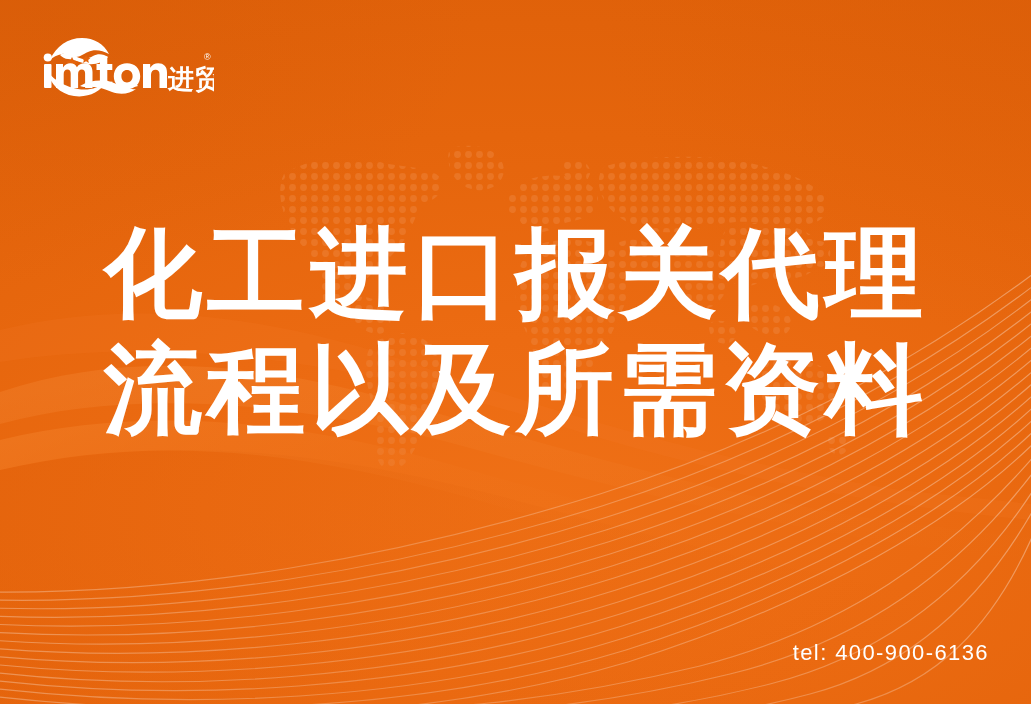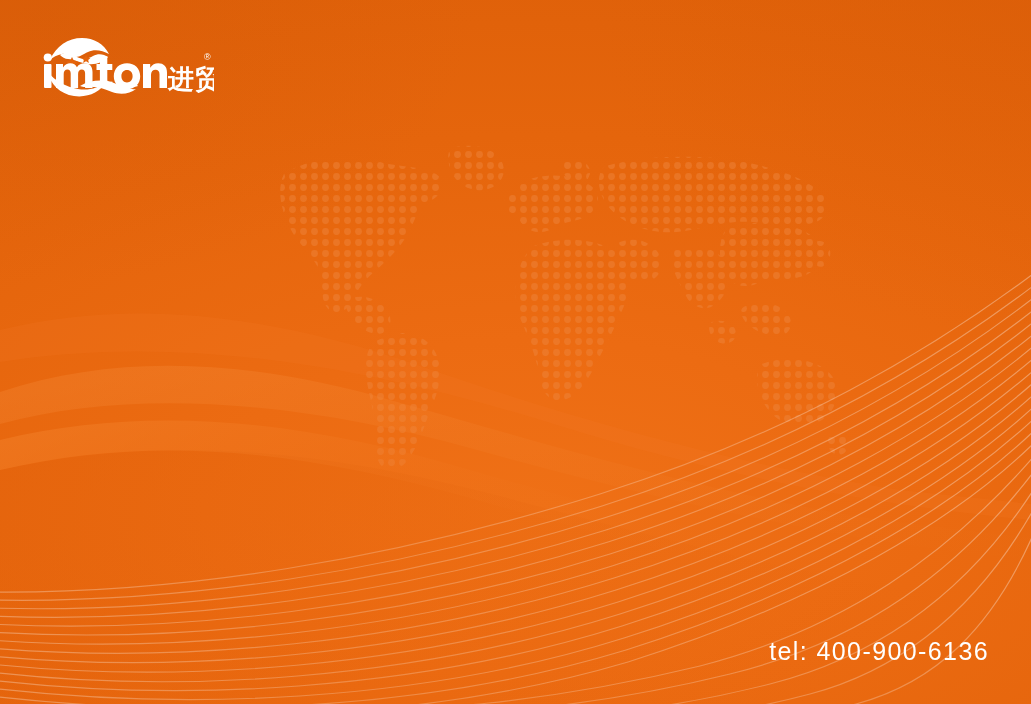--- a/index.html
+++ b/index.html
@@ -96,21 +96,21 @@
     text-rendering: geometricPrecision;
   }
 
   
   .tel {
     position: absolute;
     right: 42px;
     bottom: 38px;
     color: #ffffff;
     font-family: "Liberation Sans", "DejaVu Sans", sans-serif;
-    font-size: 25px;
+    font-size: 22px;
     font-weight: 400;
     letter-spacing: 1.4px;
     white-space: nowrap;
   }
 </style>
 </head>
 <body>
 
 <div class="banner">
 
@@ -311,16 +311,20 @@
         <path d="M105 38 h7.2 v3.7 c2-3 4.6-4.4 8-4.4 5.6 0 8.8 3.4 8.8 9.3 V62
                  h-7.5 V48.3 c0-2.9-1.4-4.5-3.9-4.5 -2.8 0-4.6 1.9-4.6 5 V62
                  H105 Z"></path>
       </g>
 
       <text x="130" y="62" font-family="'Liberation Sans','DejaVu Sans',sans-serif" font-size="26" font-weight="700" fill="#ffffff" letter-spacing="0.5">进贸通</text>
       <text x="166" y="34" font-family="'Liberation Sans','DejaVu Sans',sans-serif" font-size="9" fill="#ffffff">®</text>
     </svg>
   </div>
 
+  <div class="headline">
+    <div class="headline-line">化工进口报关代理</div>
+    <div class="headline-line">流程以及所需资料</div>
+  </div>
 
   <div class="tel">tel: 400-900-6136</div>
 
 </div>
 
 </body></html>

